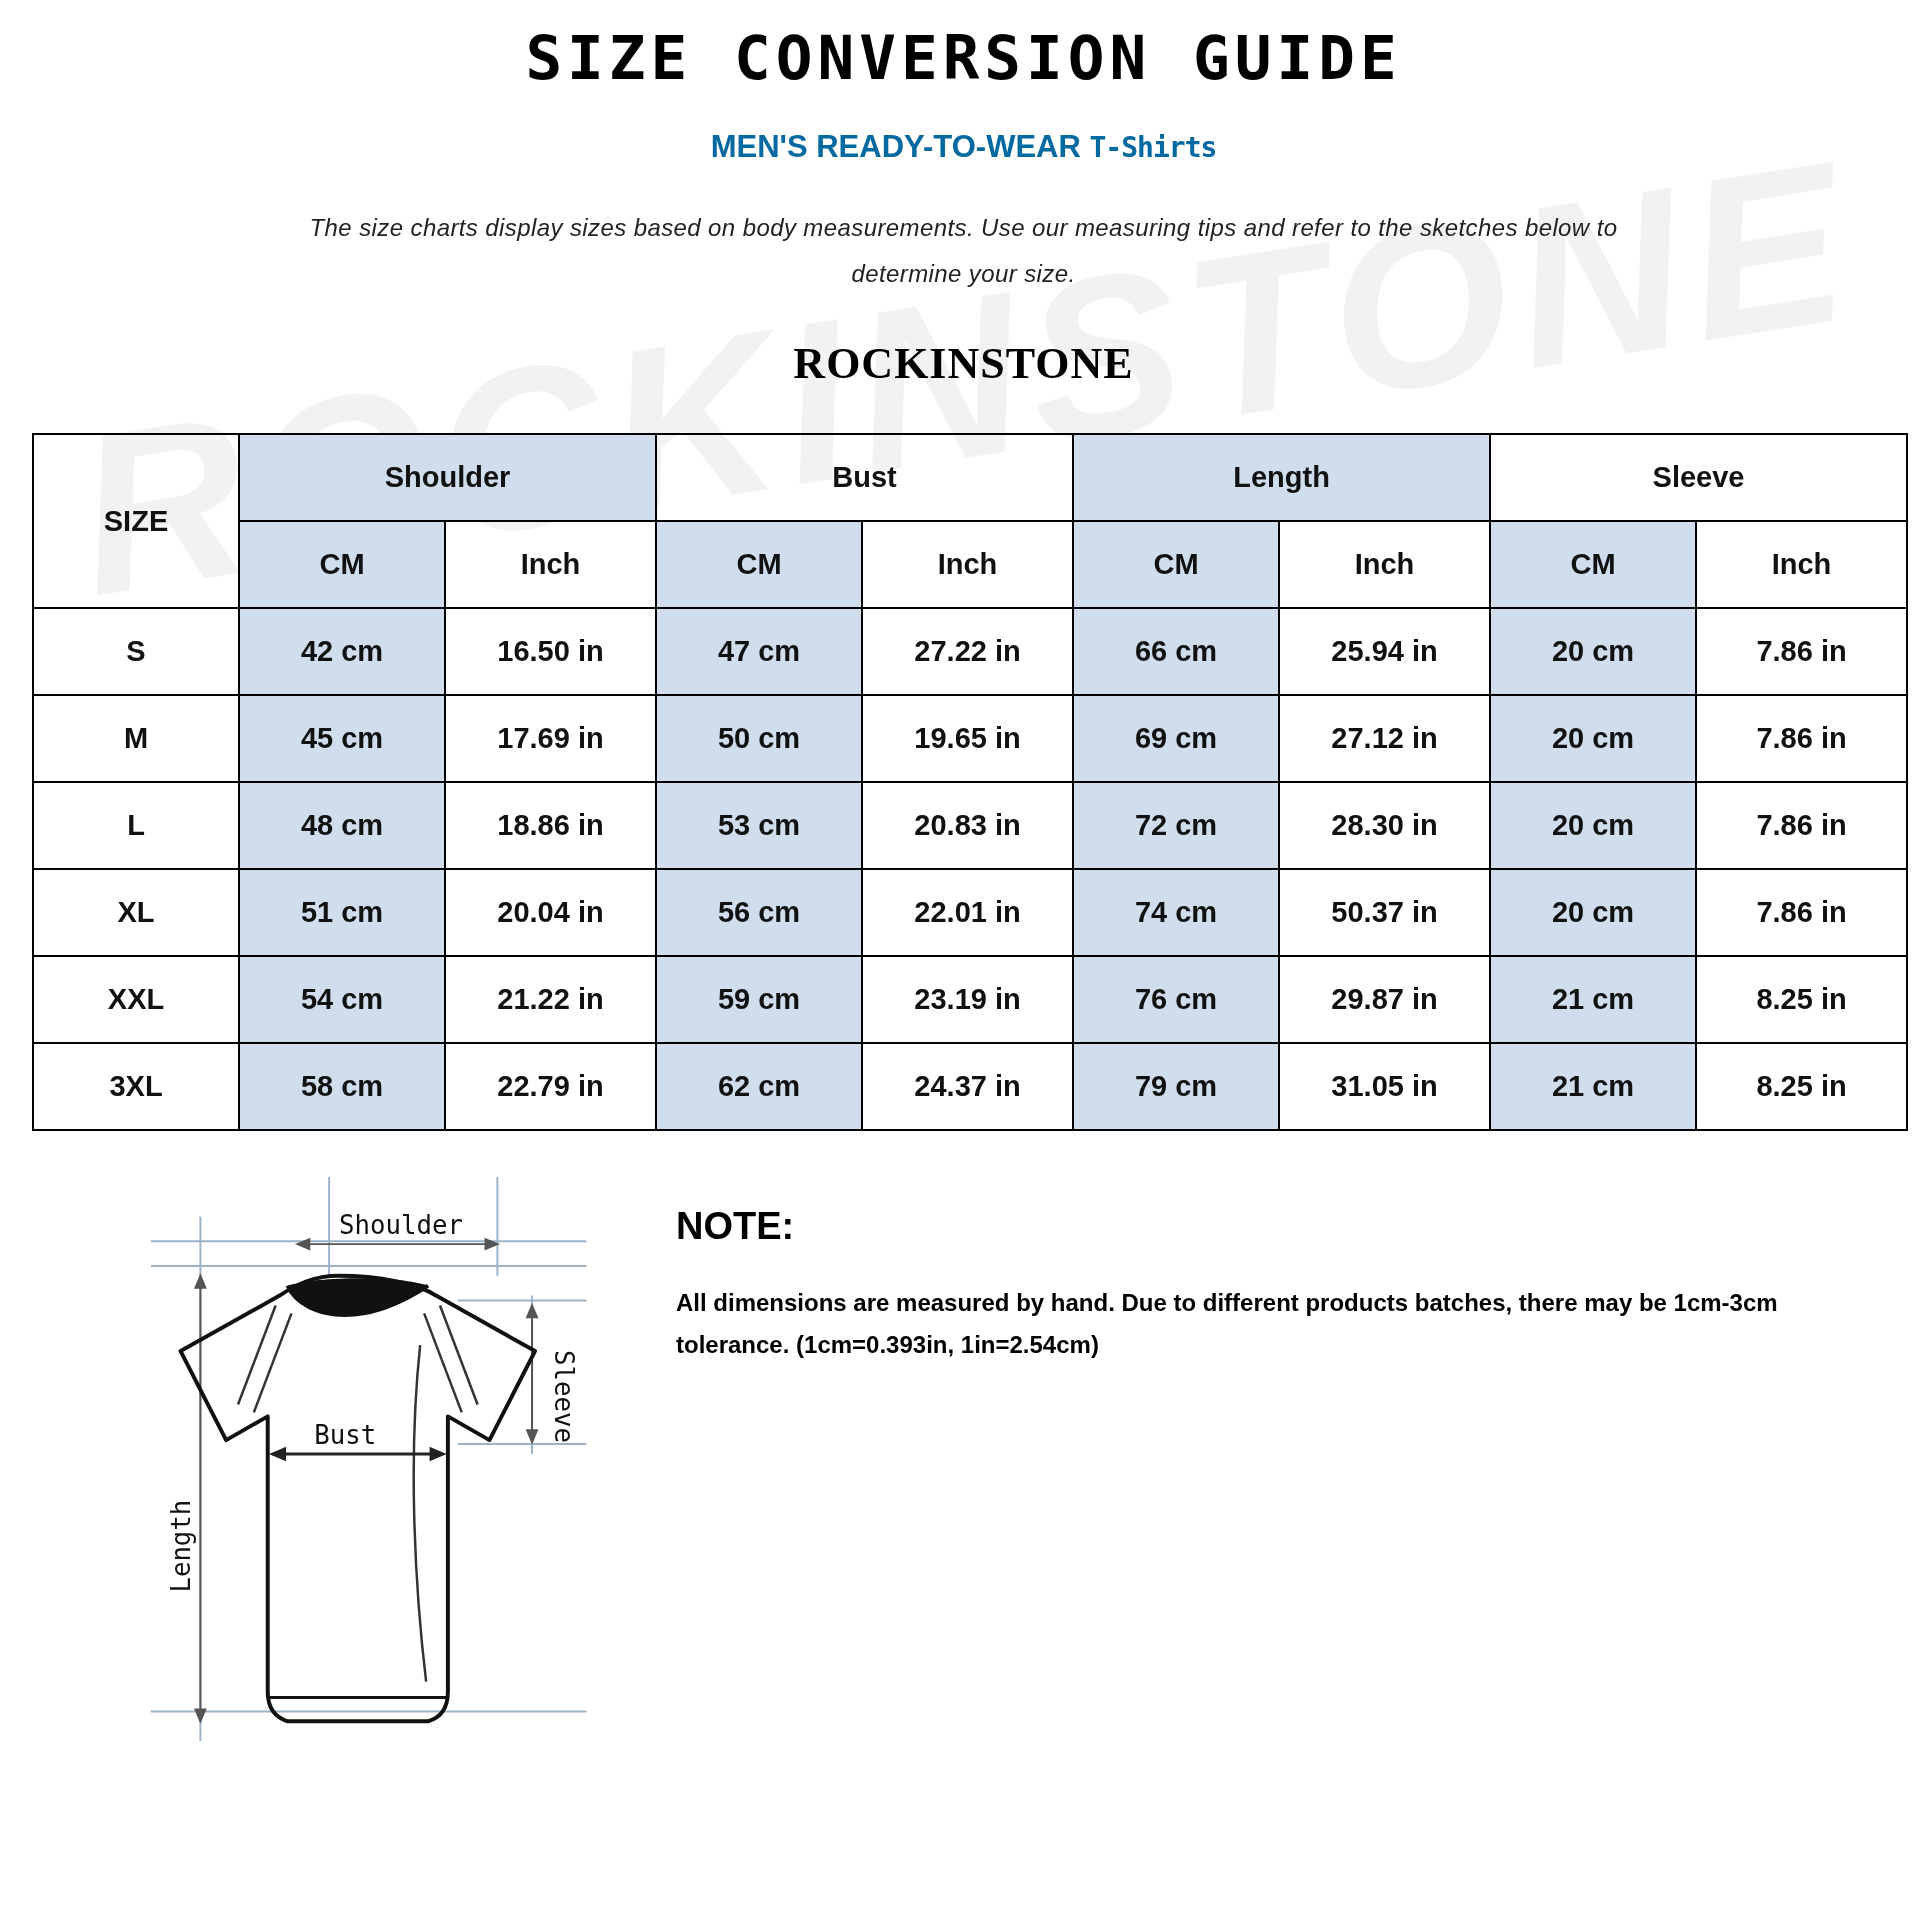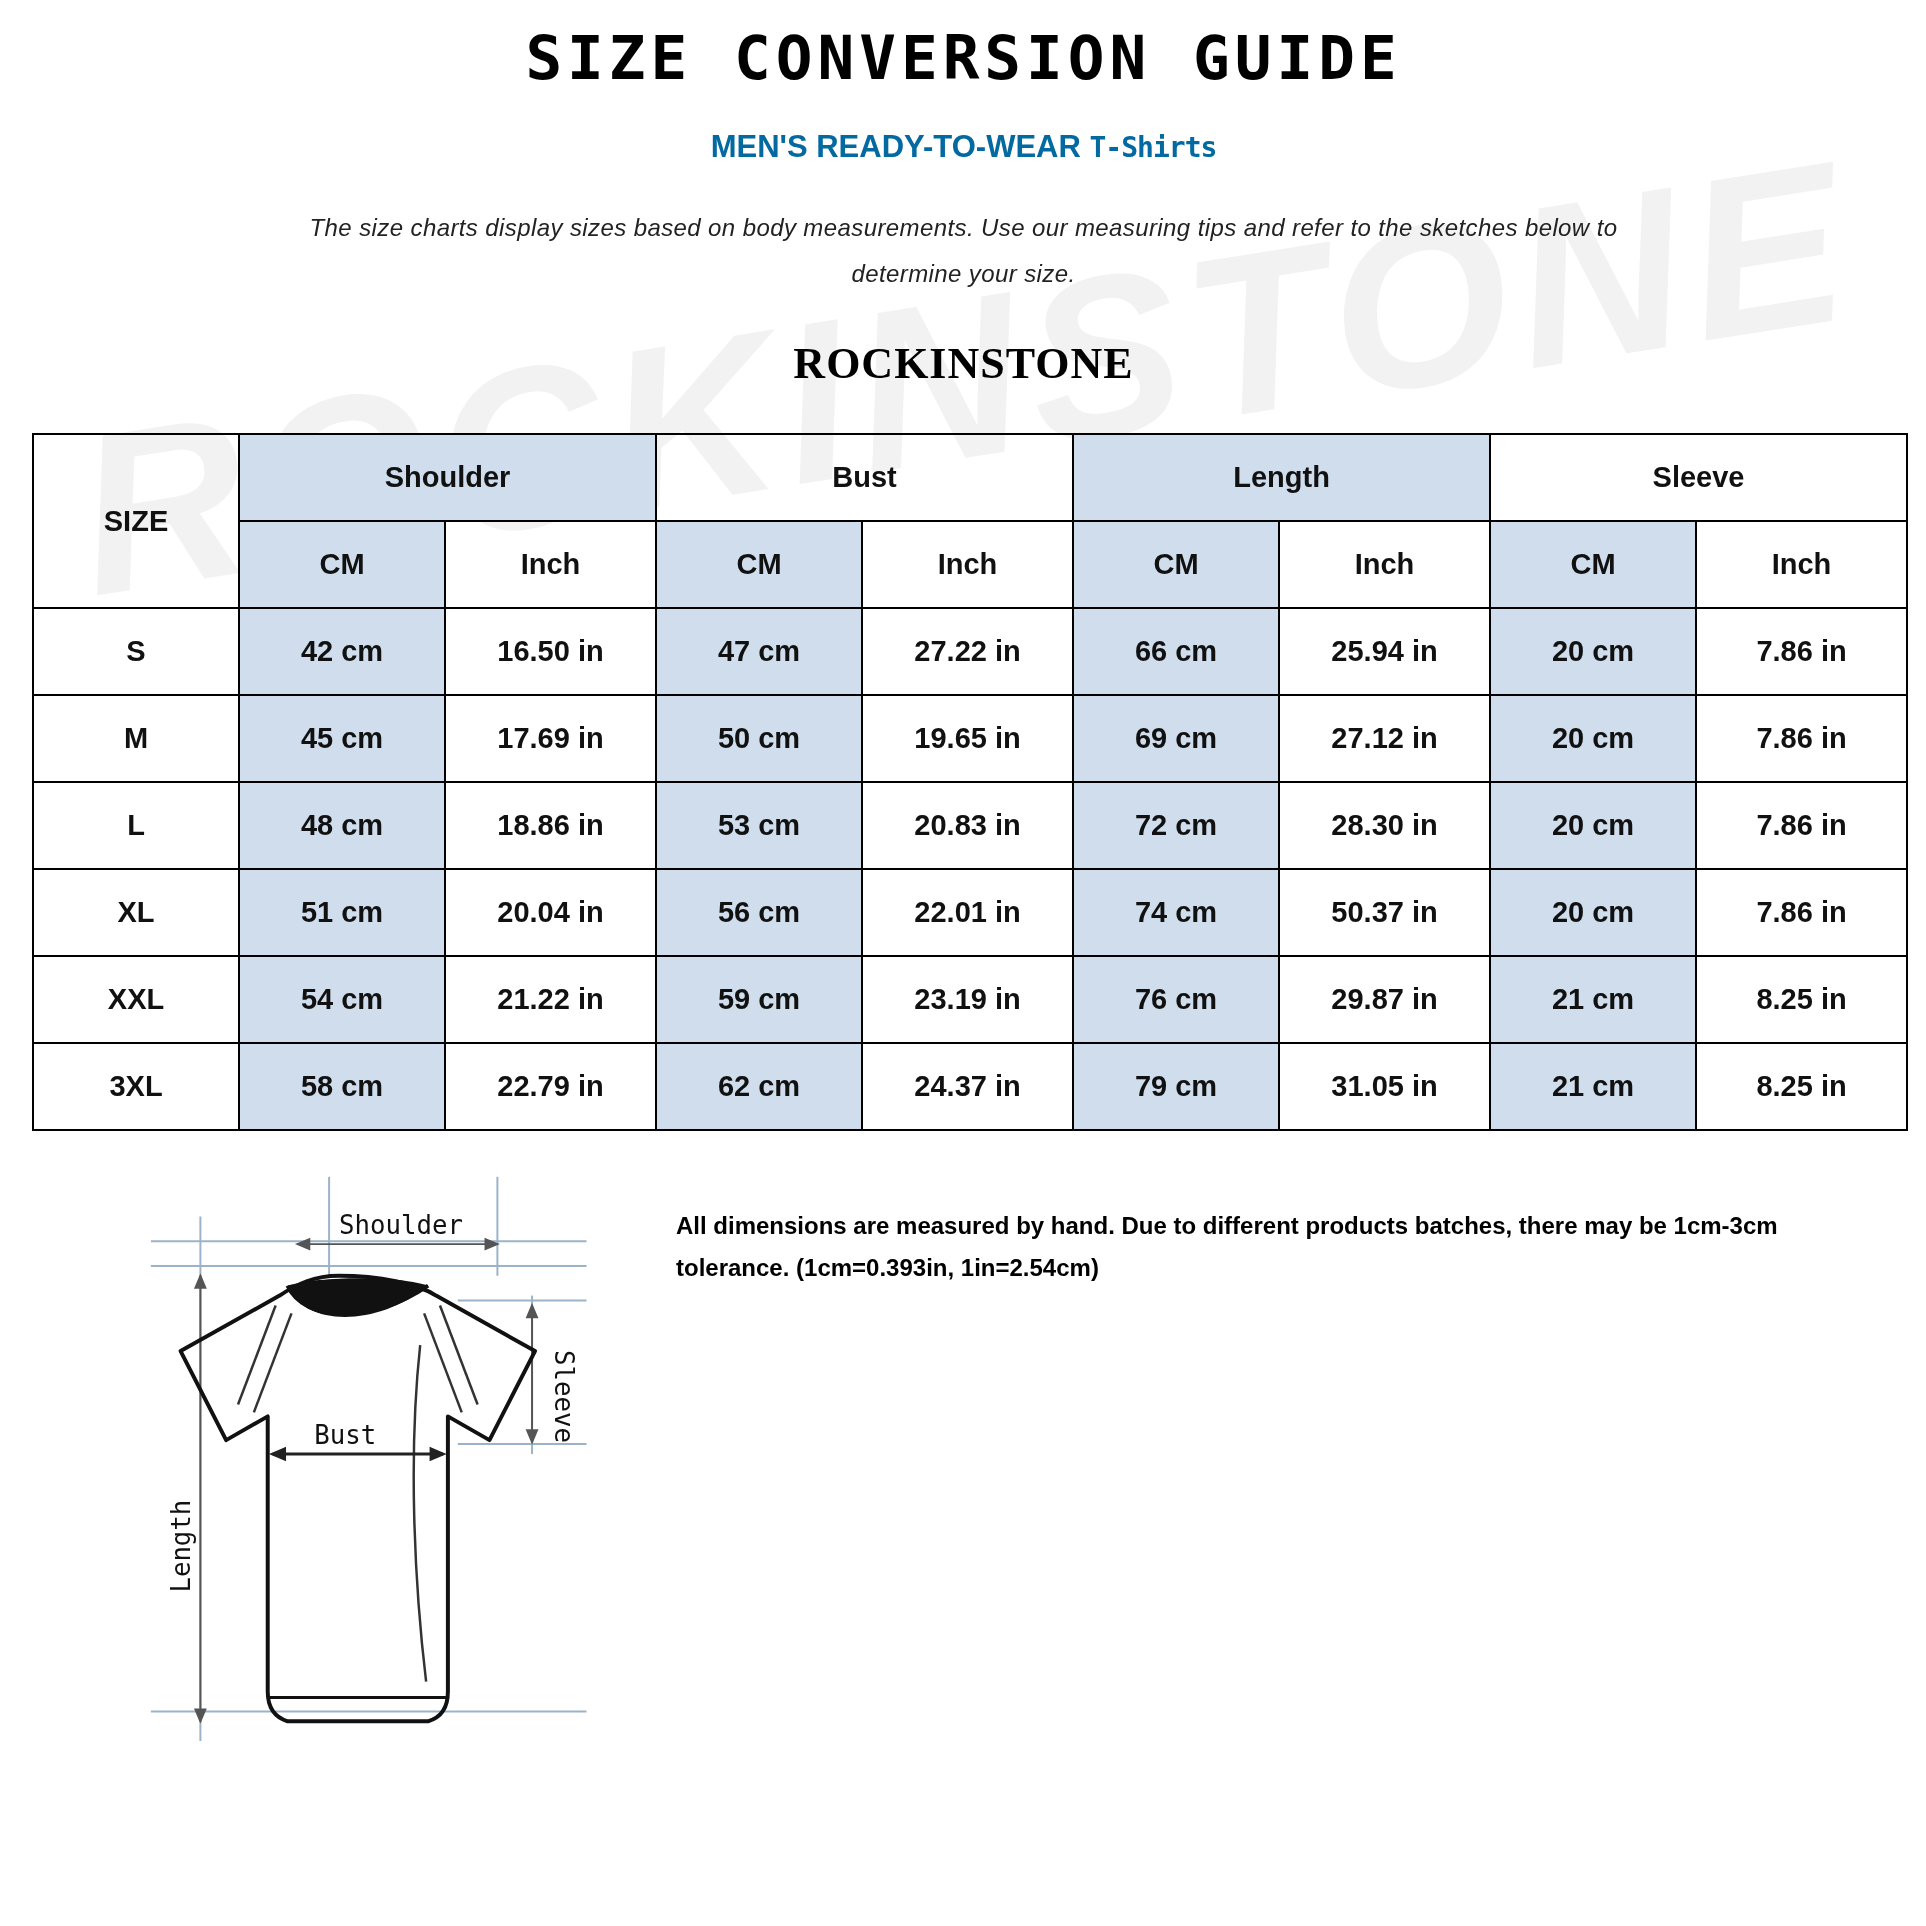--- a/index.html
+++ b/index.html
@@ -335,18 +335,19 @@
         </g>
         <text x="285" y="290" font-family="DejaVu Sans Mono, monospace" font-size="26" fill="#111">Bust</text>
 
         <g stroke="#111" stroke-width="3" fill="none">
           <path d="M240 546 L 420 546"></path>
         </g>
       </svg>
     </div>
 
     <div class="note">
+      <div class="note-title">NOTE:</div>
       <div class="note-body">All dimensions are measured by hand. Due to different products batches, there may be 1cm-3cm tolerance. (1cm=0.393in, 1in=2.54cm)</div>
     </div>
 
   </div>
 </div>
 
 
 </body></html>

